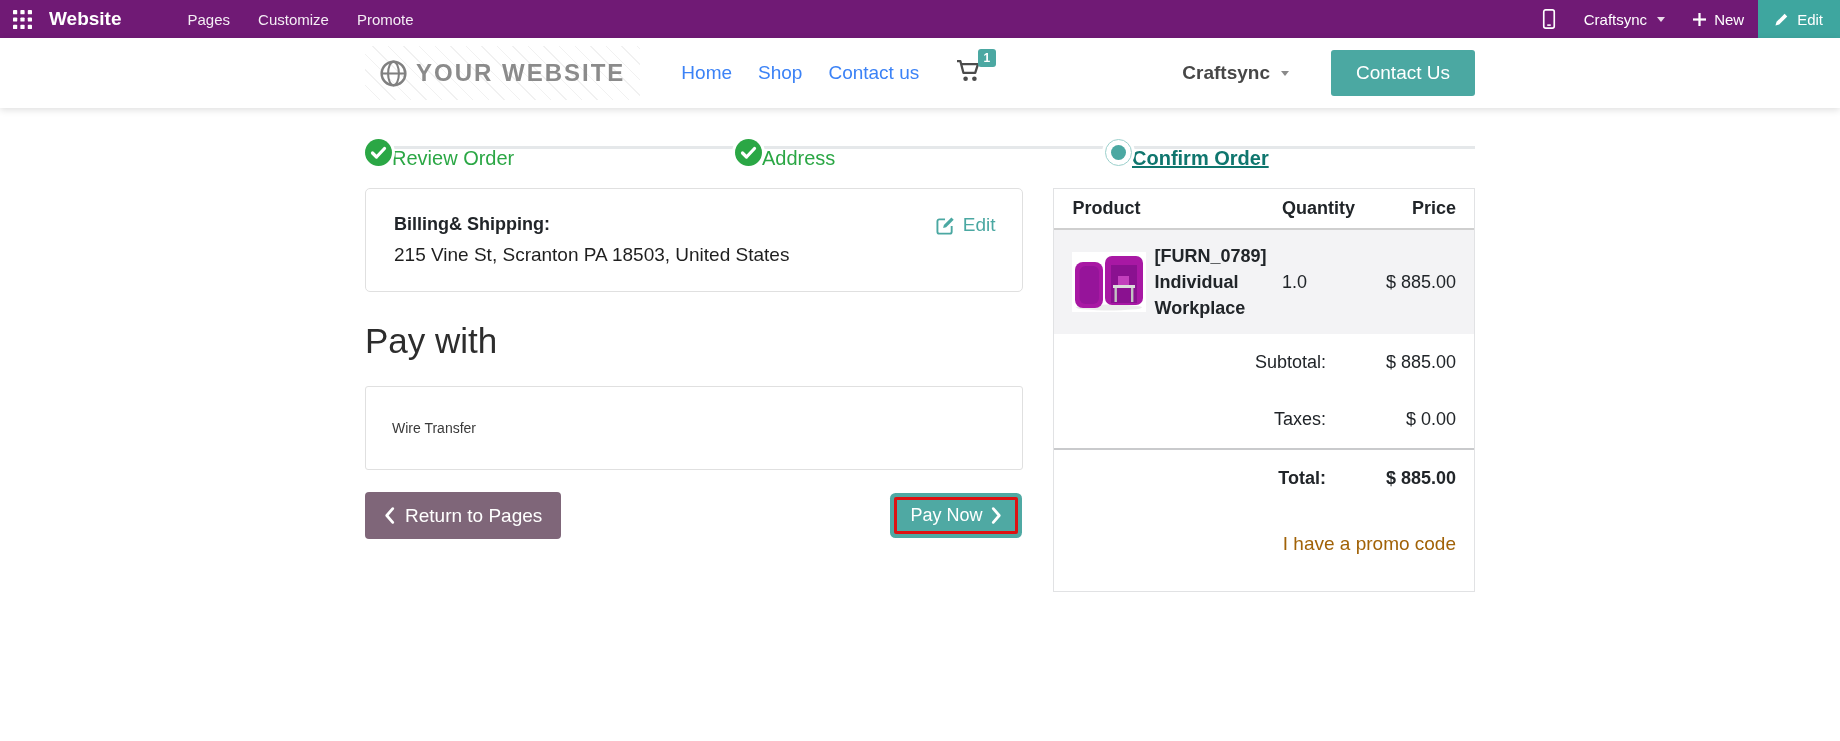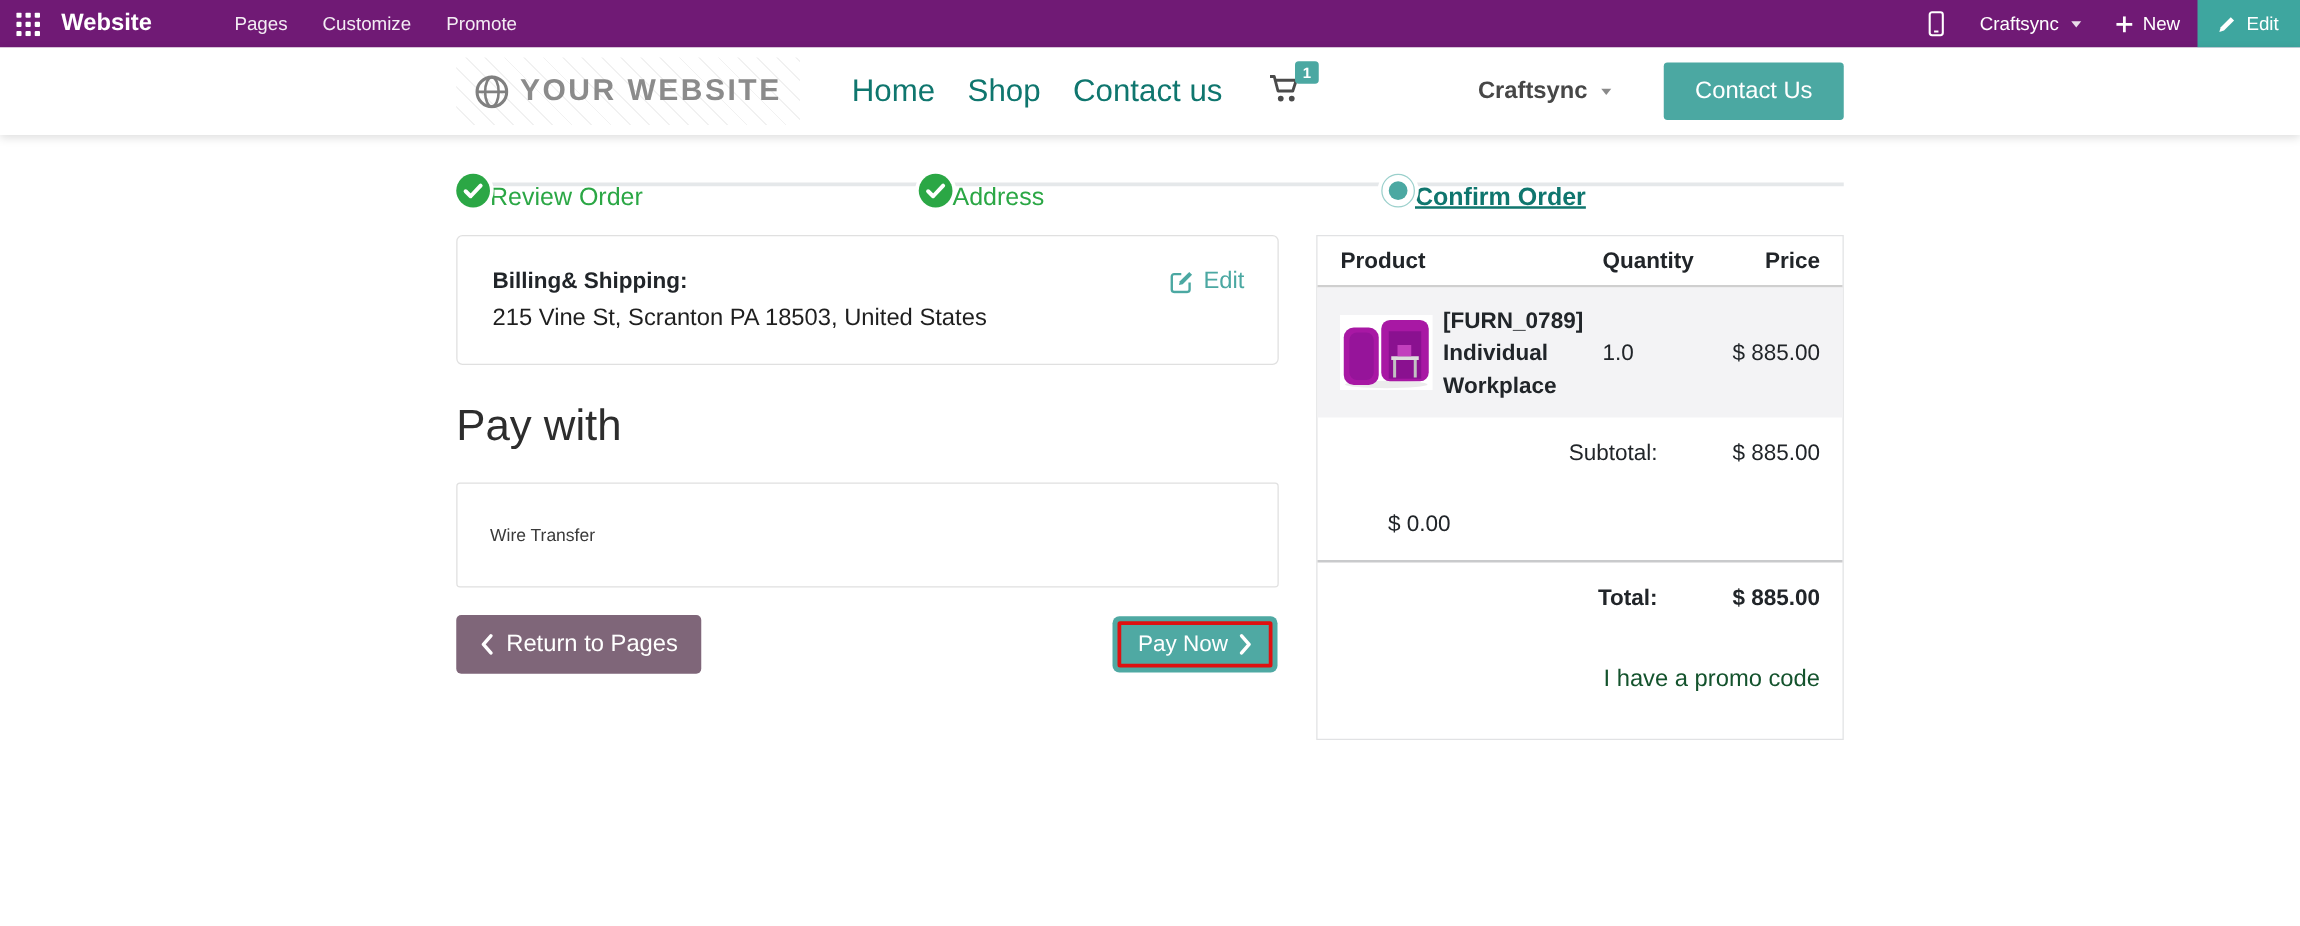--- a/index.html
+++ b/index.html
@@ -16,21 +16,21 @@
   .tb-item { display:flex; align-items:center; padding:0 14px; font-size:15px; gap:8px; cursor:pointer; }
   .caret-dn { width:0; height:0; border-left:4.5px solid transparent; border-right:4.5px solid transparent; border-top:5.5px solid rgba(255,255,255,.85); margin-left:2px; }
   .tb-edit { background:#3EA69F; display:flex; align-items:center; gap:8px; padding:0 17px; font-size:15px; cursor:pointer; }
 
   
   .navbar { height:70px; background:#fff; box-shadow:0 2px 7px rgba(0,0,0,.13); position:relative; z-index:5; display:flex; align-items:center; }
   .nav-inner { width:1110px; margin:0 auto; display:flex; align-items:center; }
   .logo { display:flex; align-items:center; gap:9px; color:#8b8b8b; font-size:24px; font-weight:bold; letter-spacing:2px; padding:13px 15px;
     background:repeating-linear-gradient(45deg, transparent 0 10px, rgba(0,0,0,.055) 10px 11px); cursor:pointer; white-space:nowrap; }
   .nav-links { display:flex; margin-left:28px; }
-  .nav-link { font-size:25px; color:#0f766e; padding:0 13px; cursor:pointer; }
+  .nav-link { font-size:19px; color:#3b82f6; padding:0 13px; cursor:pointer; }
   .cart-wrap { margin-left:24px; position:relative; cursor:pointer; }
   .cart-badge { position:absolute; top:-10px; right:-13px; background:#4BA8A2; color:#fff; font-size:12px; font-weight:bold;
     padding:2px 6px; border-radius:3px; }
   .nav-right { margin-left:auto; display:flex; align-items:center; }
   .nav-account { font-size:19px; font-weight:bold; color:#474747; display:flex; align-items:center; gap:9px; cursor:pointer; }
   .nav-account .caret-dn { border-top-color:#8a8a8a; }
   .contact-btn { margin-left:42px; background:#4BA8A2; color:#fff; border:none; font-size:19px; padding:12px 25px; border-radius:3px;
     font-family:inherit; cursor:pointer; }
 
   
@@ -76,21 +76,21 @@
   .ot-item { display:flex; align-items:center; background:#f3f3f5; padding:13px 18px; }
   .item-thumb { width:74px; height:60px; margin-right:8px; flex:none; background:#fff; }
   .item-name { flex:1; font-weight:bold; line-height:1.45; padding-right:4px; }
   .item-qty { width:86px; }
   .item-price { width:88px; text-align:right; }
   .ot-row { display:flex; padding:18px; }
   .row-label { flex:1; text-align:right; padding-right:42px; }
   .row-value { width:88px; text-align:right; }
   .ot-total { border-top:2px solid #c9cacc; font-weight:bold; }
   .ot-promo { padding:26px 18px 36px; text-align:right; }
-  .promo-link { color:#14532d; font-size:19px; cursor:pointer;margin-left:19px; }
+  .promo-link { color:#a16207; font-size:19px; cursor:pointer;margin-left:19px; }
 </style>
 </head>
 <body>
 
 <div class="topbar">
   <div class="tb-left">
     <span class="tb-apps">
       <svg width="19" height="19" viewBox="0 0 18 18">
           <g fill="#fff">
         <rect x="0" y="0" width="4" height="4" rx="0.8"></rect>
@@ -260,20 +260,21 @@
         </span>
         <span class="item-name">[FURN_0789] Individual Workplace</span>
         <span class="item-qty">1.0</span>
         <span class="item-price">$ 885.00</span>
       </div>
       <div class="ot-row">
         <span class="row-label">Subtotal:</span>
         <span class="row-value">$ 885.00</span>
       </div>
       <div class="ot-row">
+        <span class="row-label">Taxes:</span>
         <span class="row-value">$ 0.00</span>
       </div>
       <div class="ot-row ot-total">
         <span class="row-label">Total:</span>
         <span class="row-value">$ 885.00</span>
       </div>
       <div class="ot-promo">
         <span class="promo-link">I have a promo code</span>
       </div>
     </div>

